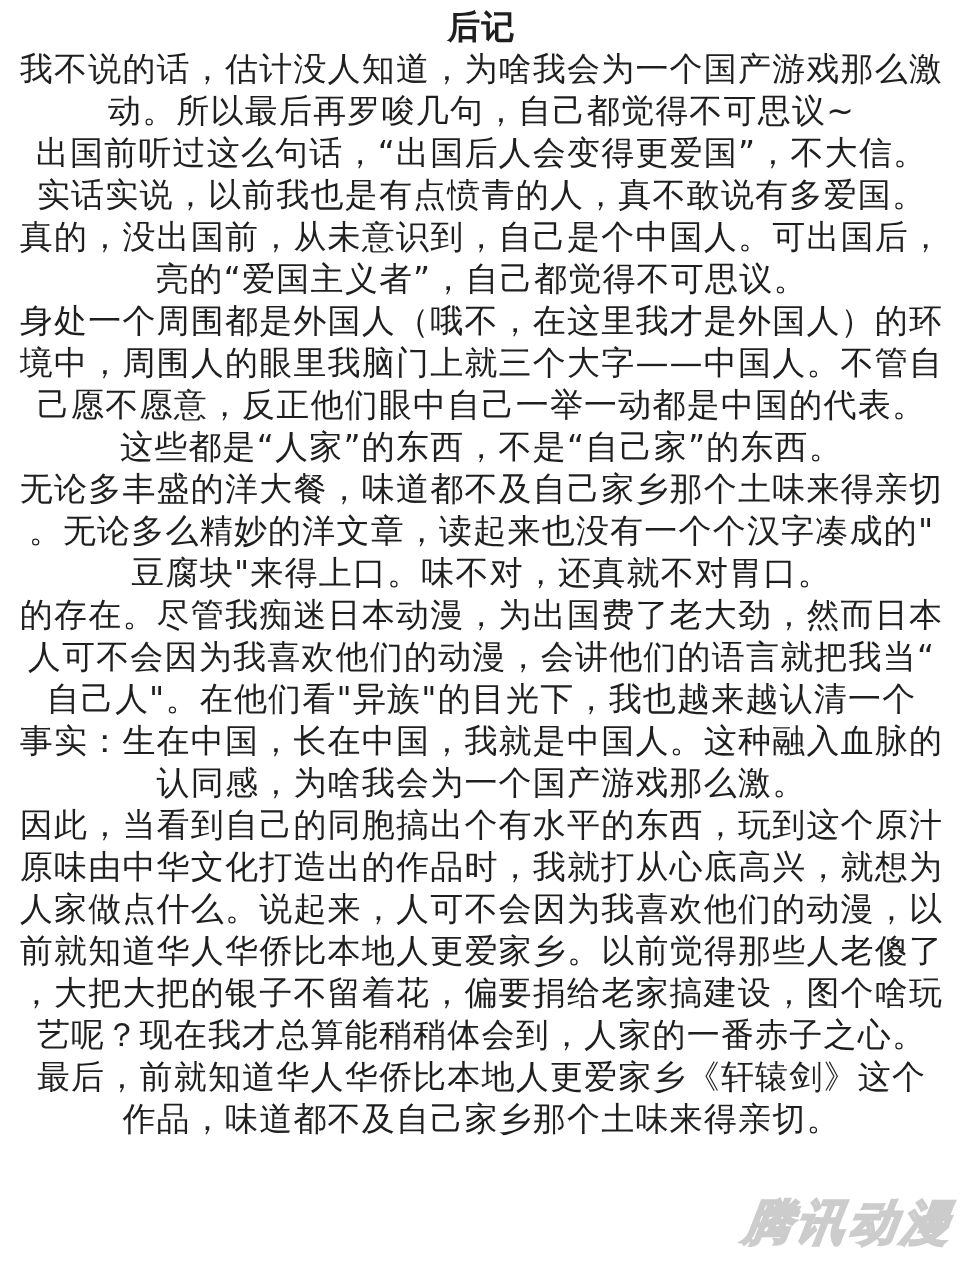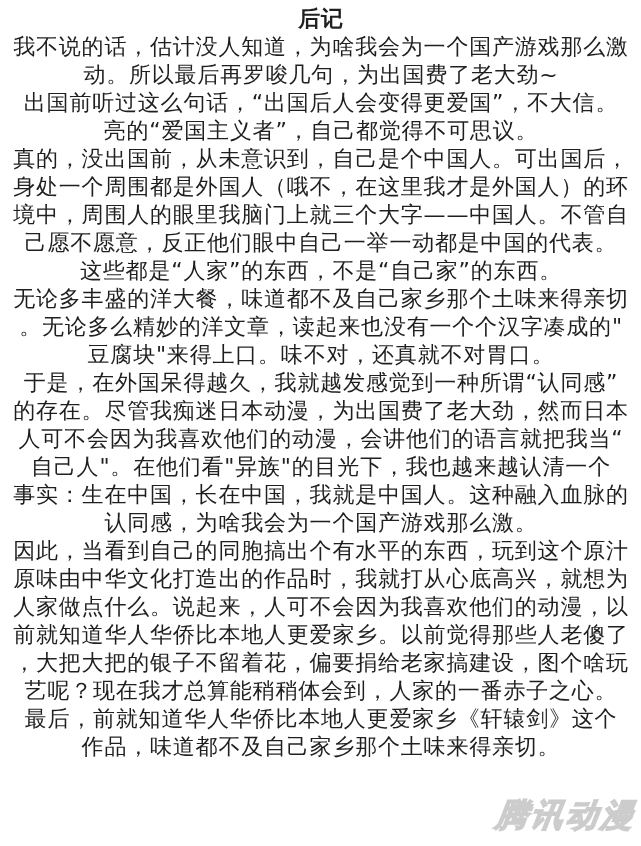--- a/index.html
+++ b/index.html
@@ -46,32 +46,32 @@
     pointer-events: none;
   }
 </style>
 </head>
 <body>
 
 <div class="page">
   <div class="text-line title">后记</div>
   <div>
       <div class="text-line">我不说的话，估计没人知道，为啥我会为一个国产游戏那么激</div>
-      <div class="text-line">动。所以最后再罗唆几句，为出国费了老大劲~</div>
+      <div class="text-line">动。所以最后再罗唆几句，自己都觉得不可思议~</div>
       <div class="text-line">出国前听过这么句话，“出国后人会变得更爱国”，不大信。</div>
+      <div class="text-line">实话实说，以前我也是有点愤青的人，真不敢说有多爱国。</div>
+      <div class="text-line">真的，没出国前，从未意识到，自己是个中国人。可出国后，</div>
       <div class="text-line">亮的“爱国主义者”，自己都觉得不可思议。</div>
-      <div class="text-line">真的，没出国前，从未意识到，自己是个中国人。可出国后，</div>
       <div class="text-line">身处一个周围都是外国人（哦不，在这里我才是外国人）的环</div>
       <div class="text-line">境中，周围人的眼里我脑门上就三个大字——中国人。不管自</div>
       <div class="text-line">己愿不愿意，反正他们眼中自己一举一动都是中国的代表。</div>
       <div class="text-line">这些都是“人家”的东西，不是“自己家”的东西。</div>
       <div class="text-line">无论多丰盛的洋大餐，味道都不及自己家乡那个土味来得亲切</div>
       <div class="text-line">。无论多么精妙的洋文章，读起来也没有一个个汉字凑成的"</div>
       <div class="text-line">豆腐块"来得上口。味不对，还真就不对胃口。</div>
-      <div class="text-line">于是，在外国呆得越久，我就越发感觉到一种所谓“认同感”</div>
       <div class="text-line">的存在。尽管我痴迷日本动漫，为出国费了老大劲，然而日本</div>
       <div class="text-line">人可不会因为我喜欢他们的动漫，会讲他们的语言就把我当“</div>
       <div class="text-line">自己人"。在他们看"异族"的目光下，我也越来越认清一个</div>
       <div class="text-line">事实：生在中国，长在中国，我就是中国人。这种融入血脉的</div>
       <div class="text-line">认同感，为啥我会为一个国产游戏那么激。</div>
       <div class="text-line">因此，当看到自己的同胞搞出个有水平的东西，玩到这个原汁</div>
       <div class="text-line">原味由中华文化打造出的作品时，我就打从心底高兴，就想为</div>
       <div class="text-line">人家做点什么。说起来，人可不会因为我喜欢他们的动漫，以</div>
       <div class="text-line">前就知道华人华侨比本地人更爱家乡。以前觉得那些人老傻了</div>
       <div class="text-line">，大把大把的银子不留着花，偏要捐给老家搞建设，图个啥玩</div>

